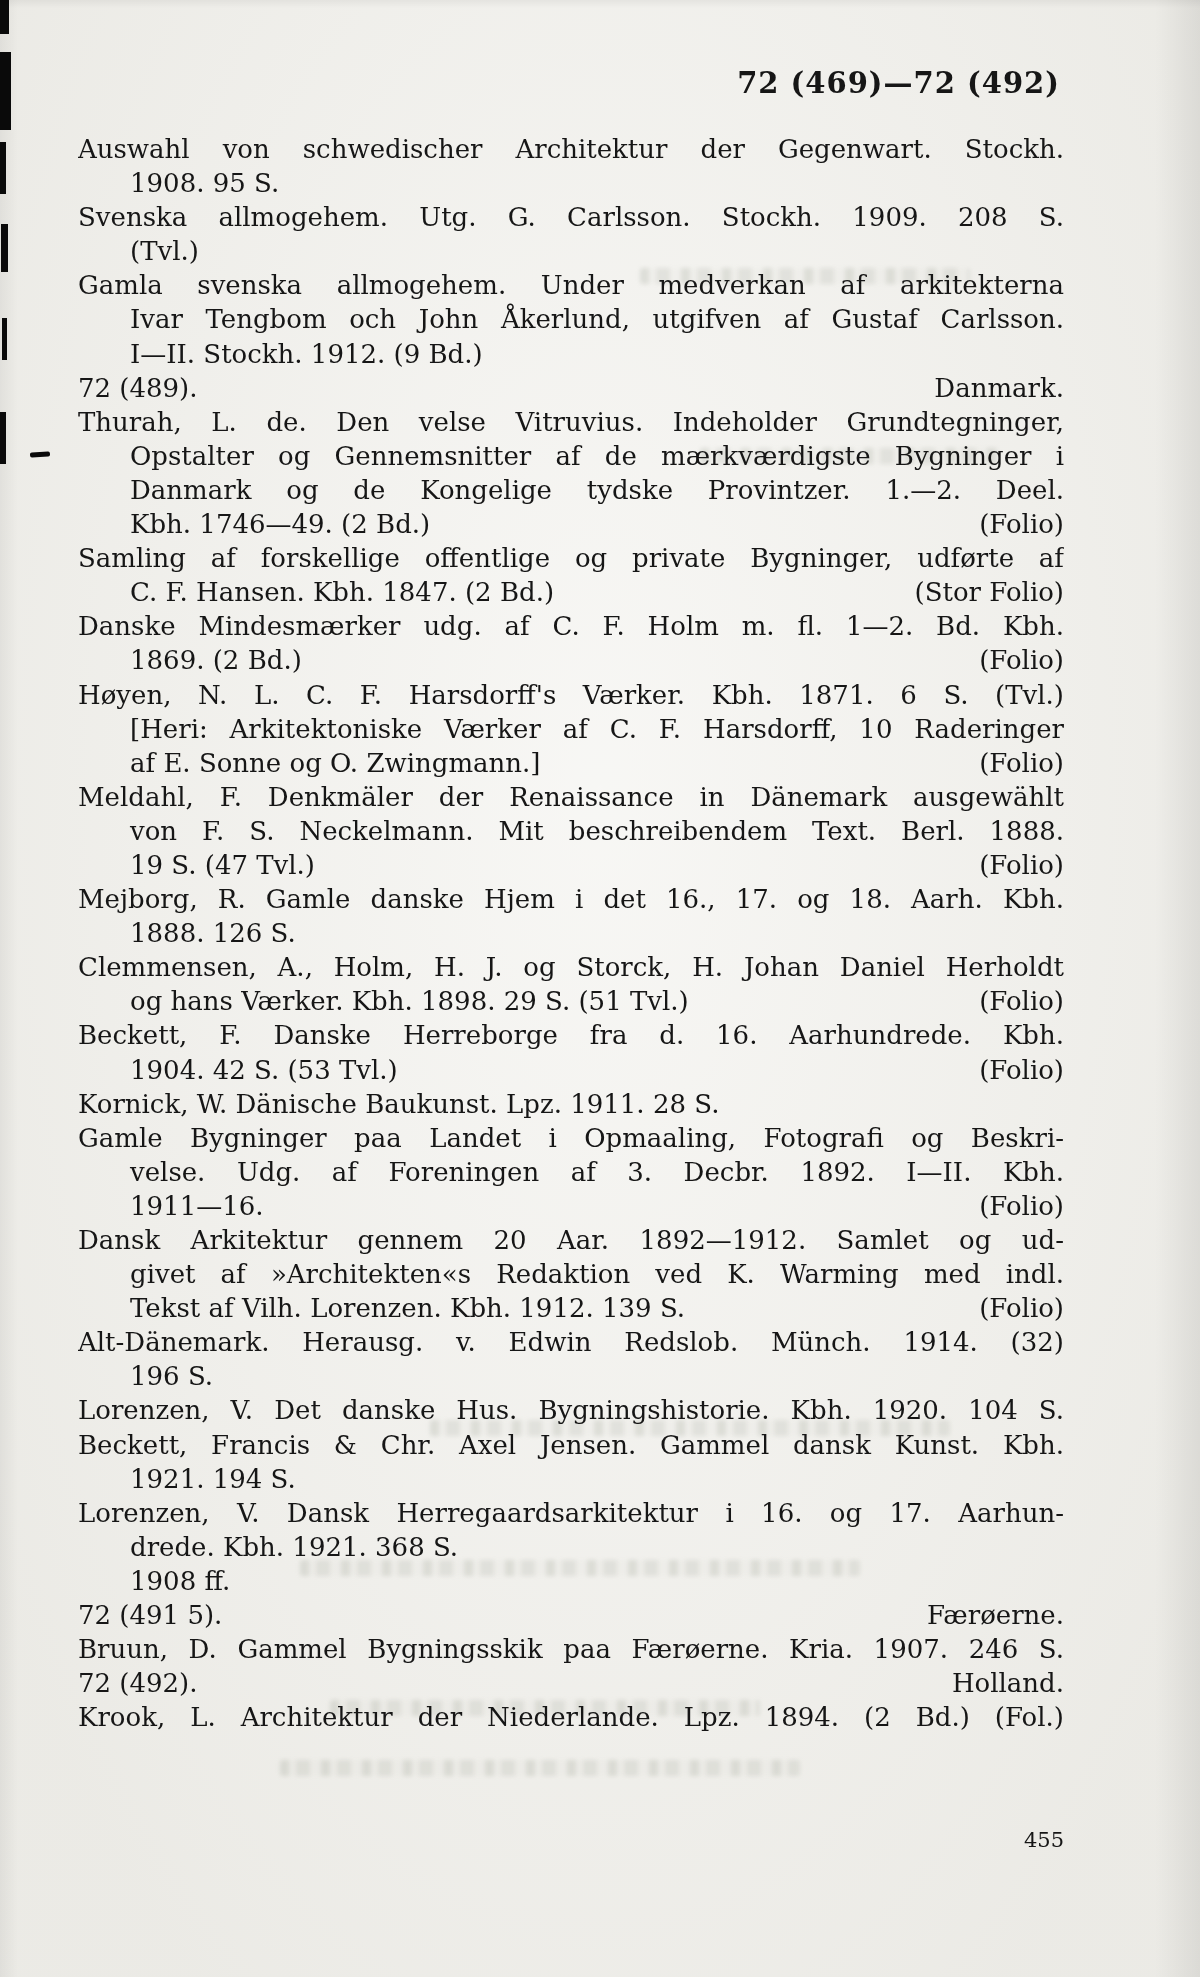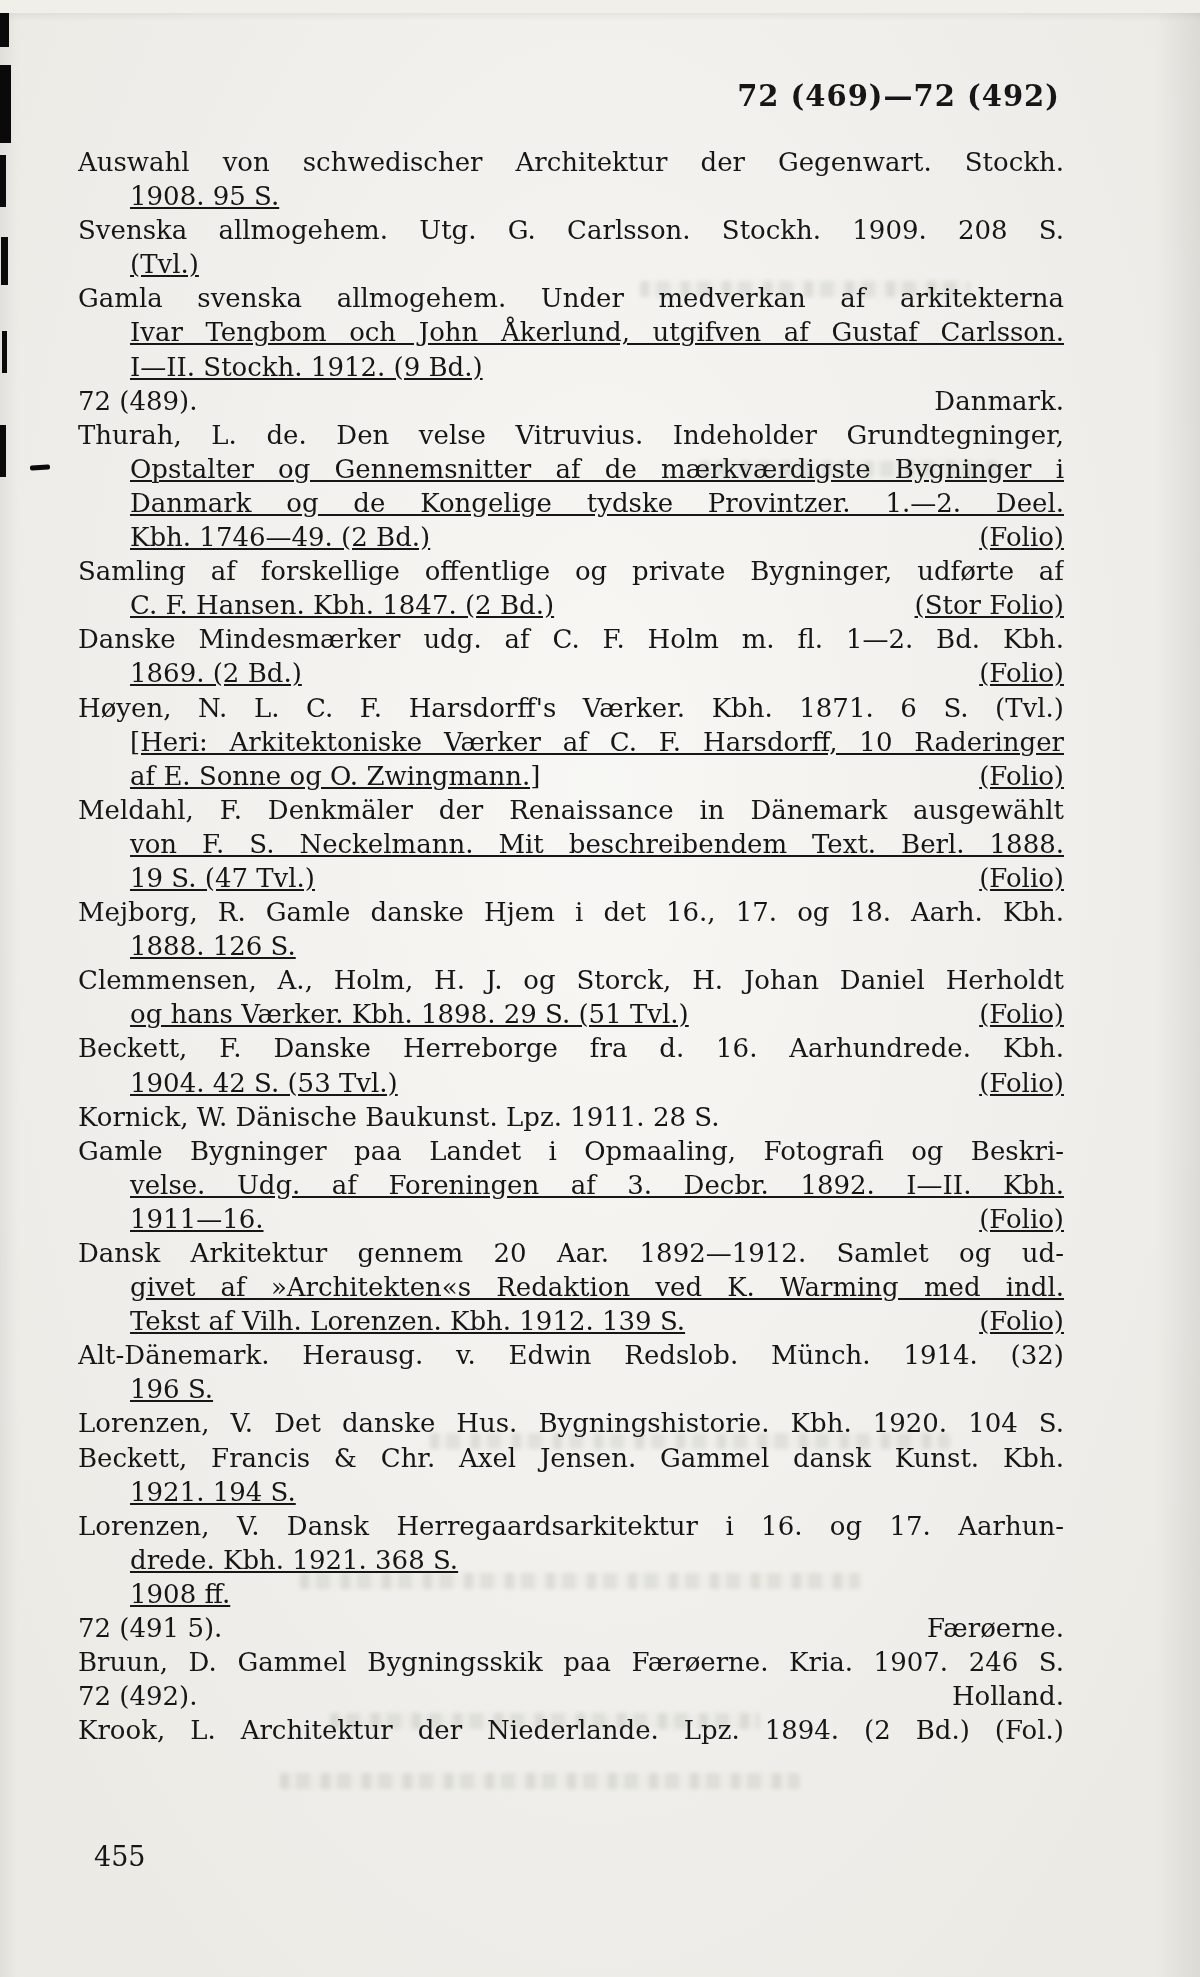--- a/index.html
+++ b/index.html
@@ -15,21 +15,20 @@
     overflow:hidden;
     position:relative;
   }
   .page{
     position:absolute;inset:0;
     background:
       linear-gradient(to right, rgba(0,0,0,0.05), rgba(0,0,0,0) 18px),
       linear-gradient(to left, rgba(0,0,0,0.07), rgba(0,0,0,0) 45px),
       linear-gradient(to bottom, rgba(0,0,0,0.05), rgba(0,0,0,0) 8px),
       radial-gradient(ellipse at 50% 40%, rgba(255,255,255,0.5), rgba(0,0,0,0.02) 85%);
-    margin-top: 13px;
   }
   .header{
     position:absolute;
     top:66px; right:140px;
     font-weight:bold;
     font-size:29px;
     letter-spacing:1px;
   }
   .textblock{
     position:absolute;
@@ -41,32 +40,32 @@
     line-height:34.1px;
     font-size:26px;
     white-space:nowrap;
   }
   .line.just{
     white-space:normal;
     text-align:justify;
     text-align-last:justify;
     overflow:hidden;
   }
-  .line.indent{ padding-left:52px;text-decoration:underline; }
+  .line.indent{ padding-left:52px; }
   .line.hasright{
     display:flex;
     justify-content:space-between;
     white-space:nowrap;
   }
   .line .b{ font-weight:normal; }
   .pagenum{
     position:absolute;
-    top:1828px; left:94px; width:986px;
-    text-align:left;
-    font-size:27px;
+    top:1828px; left:78px; width:986px;
+    text-align:right;
+    font-size:21px;
   }
   
   .artifact{ position:absolute; background:#0a0a0a; }
   .a1{ left:0; top:0;   width:9px;  height:34px; }
   .a2{ left:0; top:52px; width:11px; height:78px; }
   .a3{ left:0; top:142px; width:6px; height:52px; }
   .a4{ left:1px; top:224px; width:7px; height:48px; }
   .a5{ left:2px; top:318px; width:5px; height:42px; }
   .a6{ left:0; top:412px; width:6px; height:52px; }
   .a7{ left:30px; top:452px; width:20px; height:5px; transform:rotate(-3deg); border-radius:2px; }

